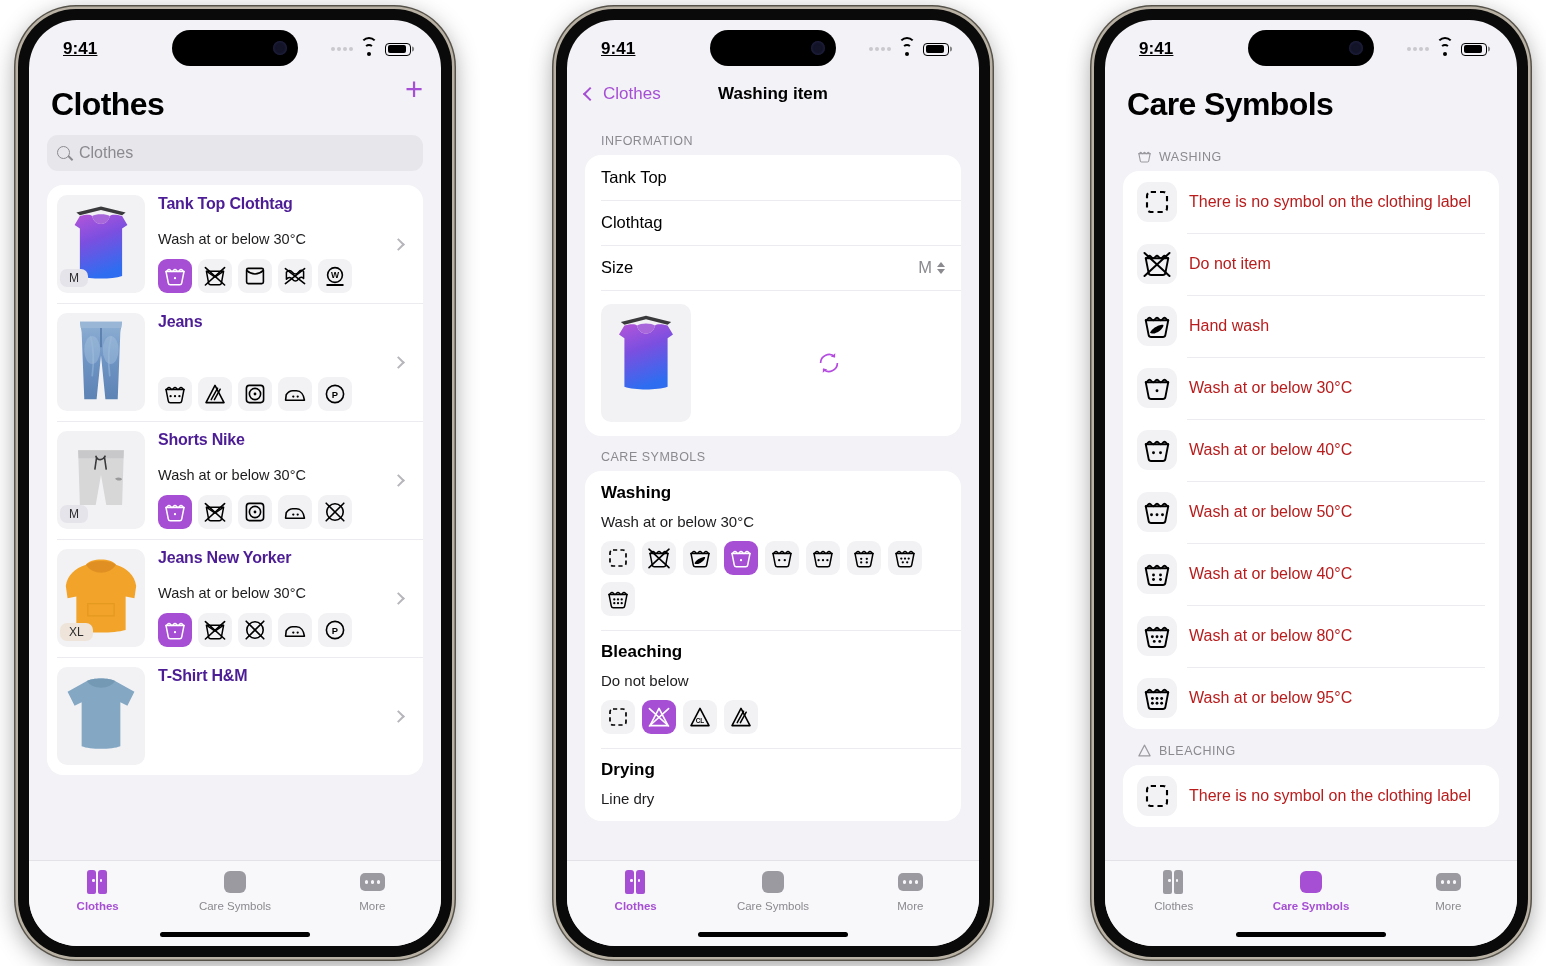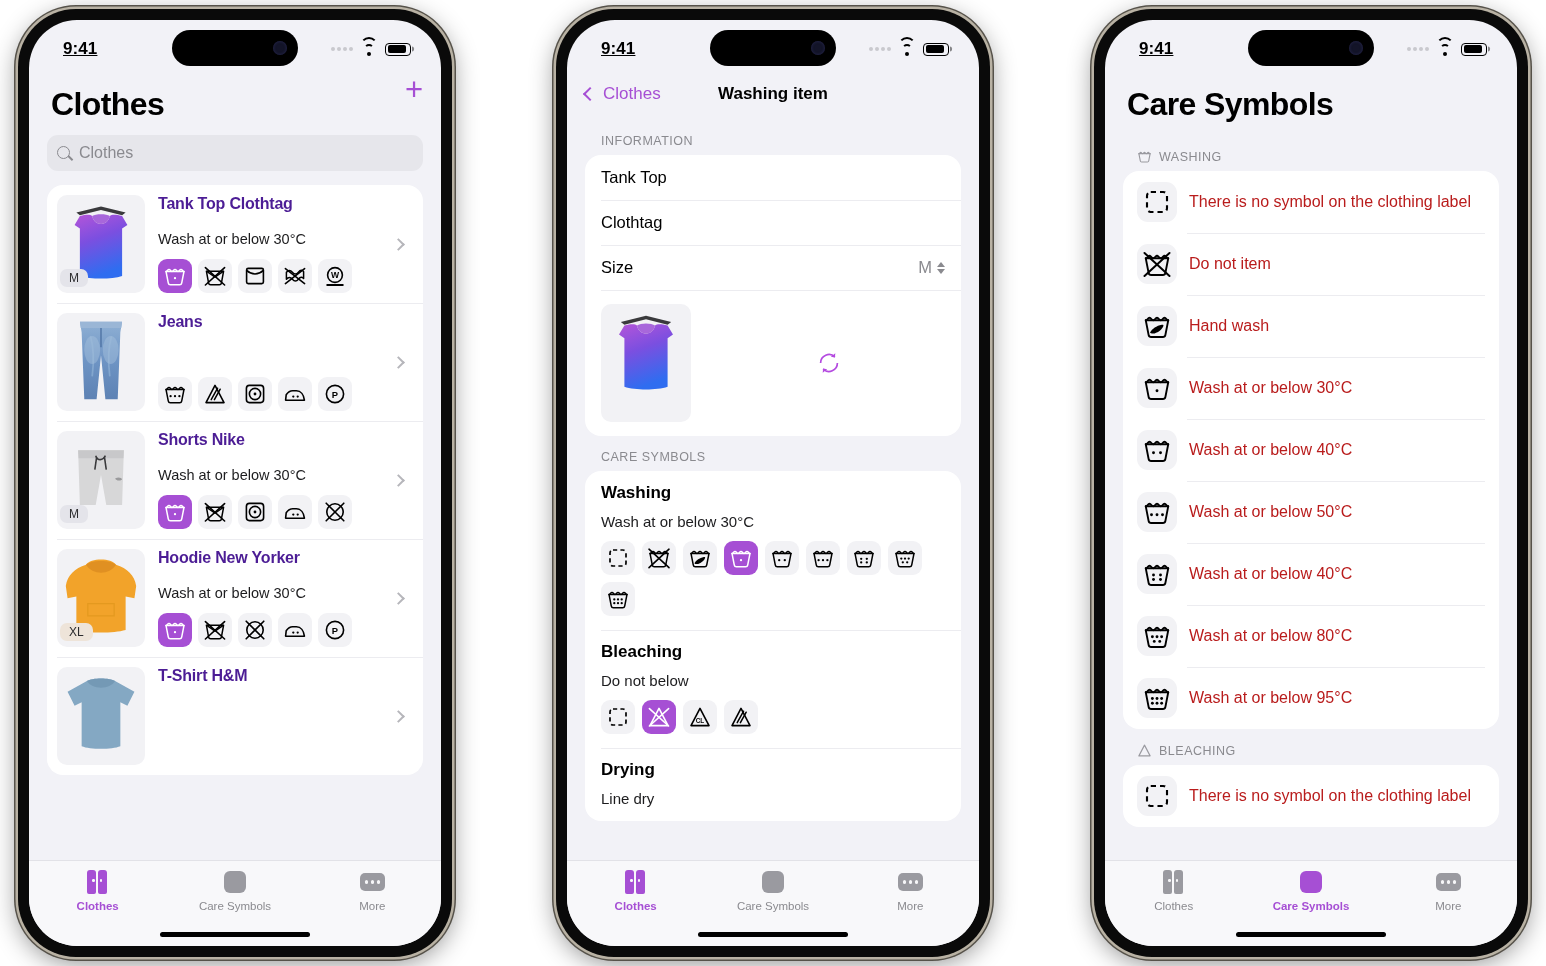--- a/index.html
+++ b/index.html
@@ -456,21 +456,21 @@
   <div class="cl-row">
     <div class="thumb">
       <svg class="g" viewBox="0 0 100 110" preserveAspectRatio="xMidYMid meet">
       <path d="M33 18 C38 10 62 10 67 18 C80 22 88 30 90 42 L88 56 L78 54 L78 92 C64 96 36 96 22 92 L22 54 L12 56 L10 42 C12 30 20 22 33 18 Z" fill="#f2a32a"></path>
       <path d="M33 18 C40 30 60 30 67 18 C62 12 38 12 33 18 Z" fill="#e09022"></path>
       <path d="M35 62 h30 v14 h-30 z" fill="#f2a32a" stroke="#e4991f" stroke-width="1.4"></path>
     </svg>
       <span class="size-badge warm">XL</span>
     </div>
     <div class="cl-body">
-      <div class="cl-name">Hoodie New Yorker</div>
+      <div class="cl-name">Jeans New Yorker</div>
       <div class="cl-sub">Wash at or below 30°C</div>
       <div class="sym-row">
         <div class="tile sel">
                     <svg viewBox="0 0 24 24">
                       <path d="M3 7.4 h18 l-2.3 11.8 c-.2 1 -1 1.6 -2 1.6 H7.3 c-1 0 -1.8 -.6 -2 -1.6 Z" fill="none" stroke-width="1.5" stroke-linejoin="round"></path>
                       <path d="M3 7.4 c1.5 0 1.5 -2 3 -2 s1.5 2 3 2 s1.5 -2 3 -2 s1.5 2 3 2 s1.5 -2 3 -2 s1.5 2 3 2" fill="none" stroke-width="1.5" stroke-linecap="round"></path>
                       <circle class="fill" cx="12" cy="14.2" r="1.15"></circle>
                     </svg>
                   </div>
                   <div class="tile">

